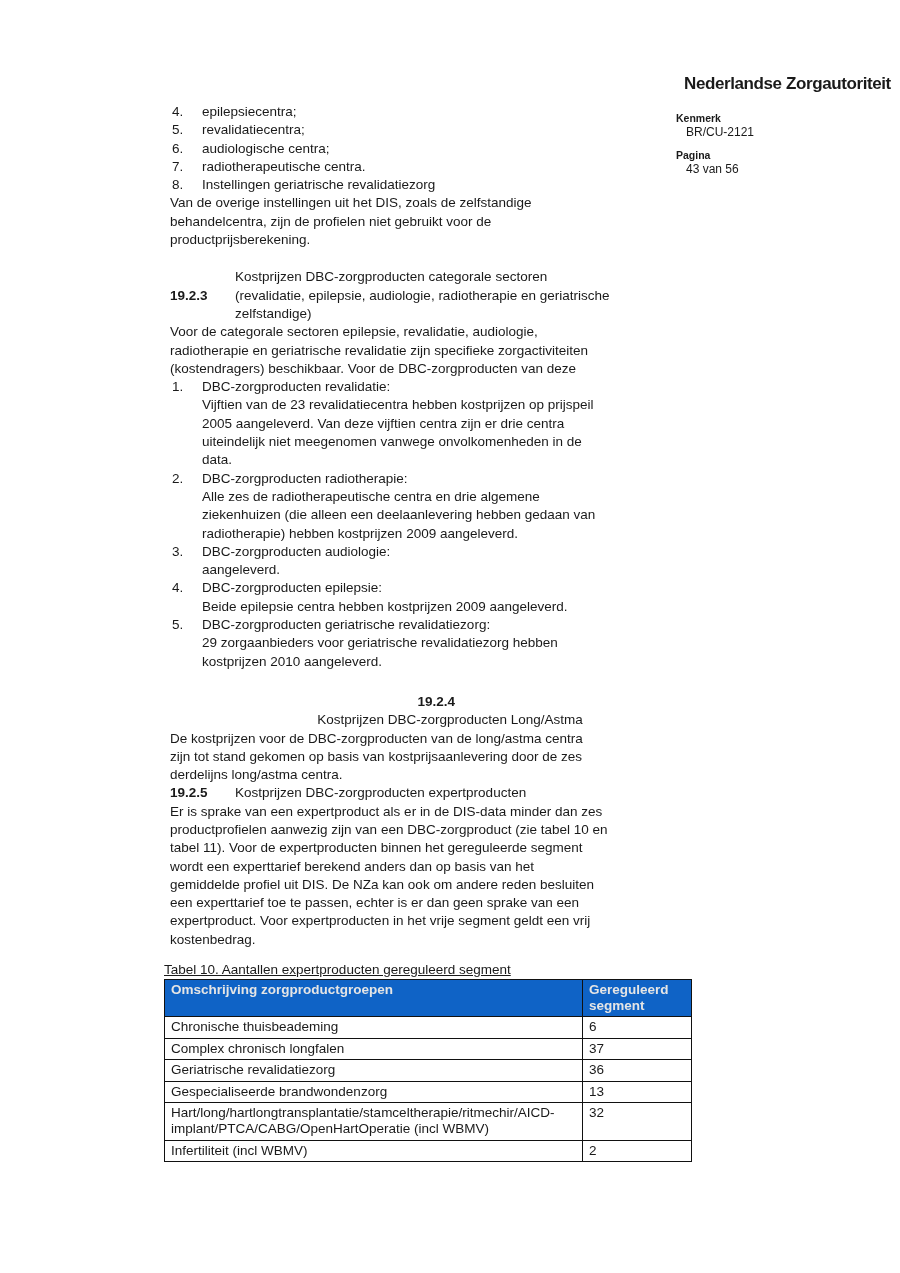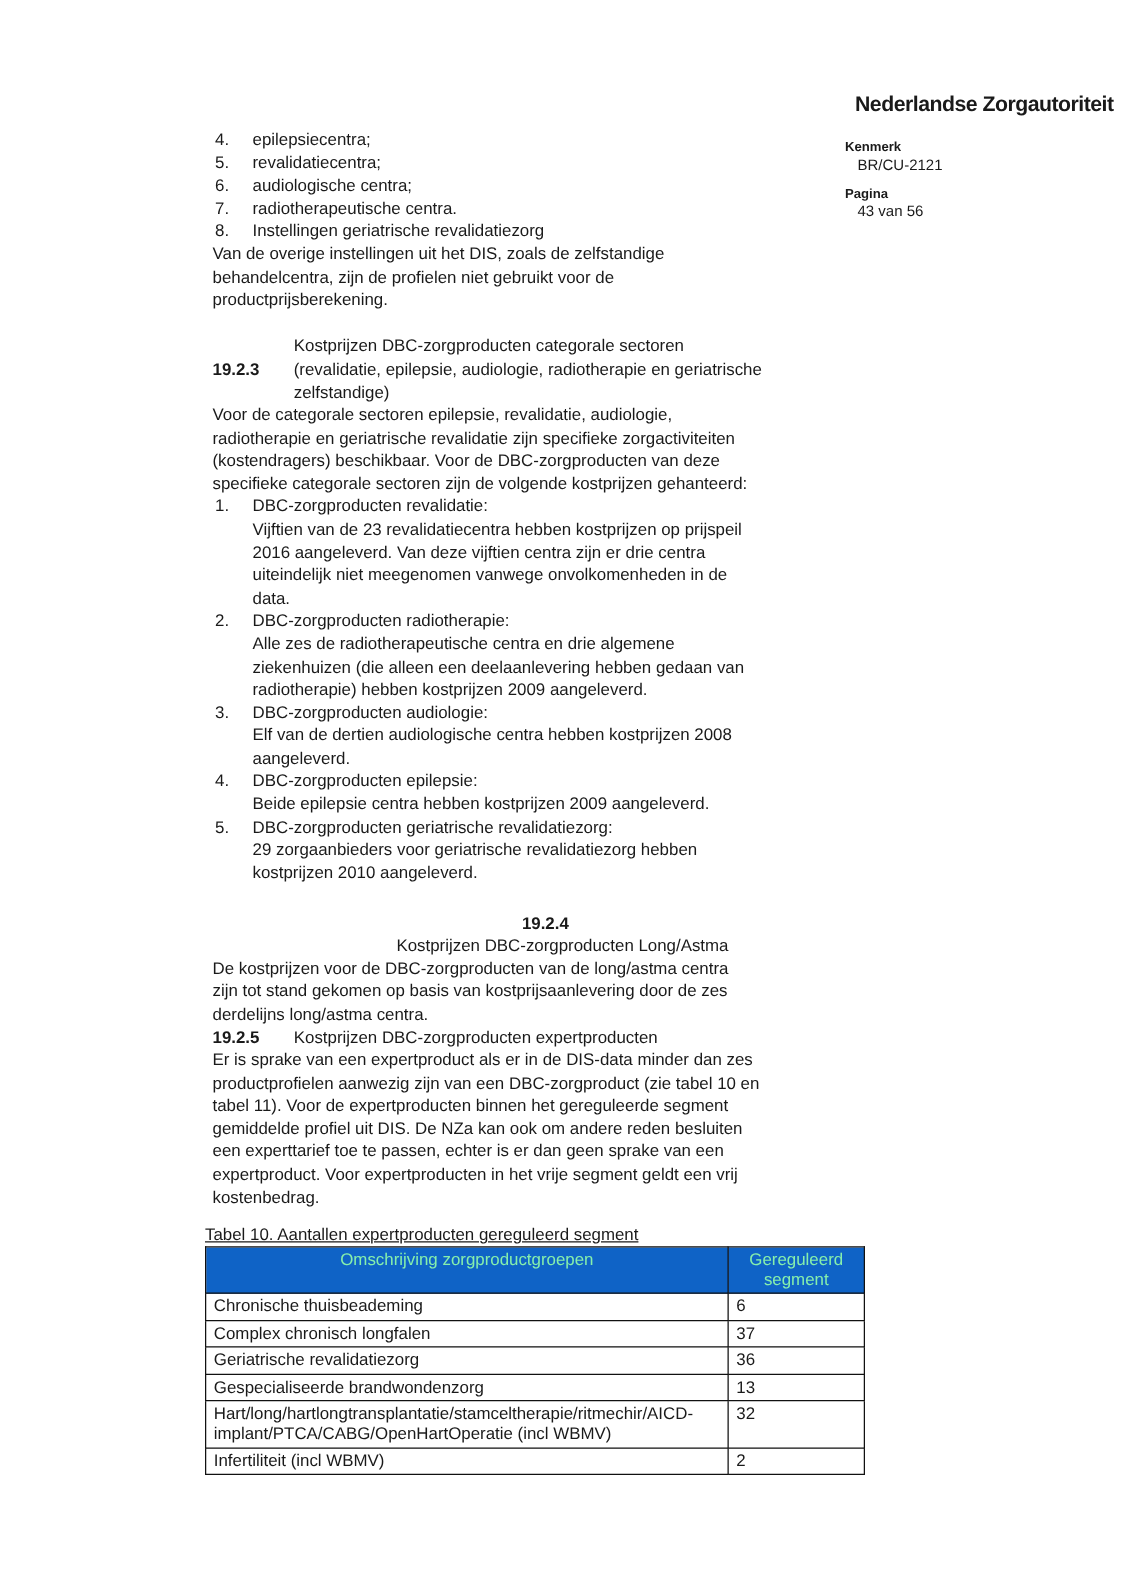--- a/index.html
+++ b/index.html
@@ -32,21 +32,21 @@
   .h5 { }
   .heading .hnum { flex:none; width:65px; font-weight:bold; font-size:13.5px; line-height:18.3px; }
 
   .tbl-caption {
     margin:13px 0 1px -6px; font-size:13.5px; line-height:16px;
     text-decoration:underline; white-space:pre;
   }
   table.tbl { margin-left:-6px; border-collapse:collapse; table-layout:fixed; width:521px; }
   table.tbl th, table.tbl td { border:1.5px solid #111; }
   table.tbl th {
-    background:var(--accent); color:#86efac; font-weight:normal; text-align:center;
+    background:var(--accent); color:#e5e5e5; font-weight:bold; text-align:left;
     vertical-align:top; padding:2px 6px 3px; font-size:13.5px; line-height:15.5px;
   }
   table.tbl td { vertical-align:top; padding:2px 6px 2.5px; font-size:13.5px; line-height:16px; }
   .c1 { width:405px; }
   .c2 { width:96px;margin-top:17px; }
 </style>
 </head>
 <body>
 
 <div class="page">
@@ -97,51 +97,49 @@
       <div class="line">Kostprijzen DBC-zorgproducten categorale sectoren</div>
           <div class="line">(revalidatie, epilepsie, audiologie, radiotherapie en geriatrische</div>
           <div class="line">zelfstandige)</div>
         </div>
     </div>
     <div class="para">
 
     <div class="line">Voor de categorale sectoren epilepsie, revalidatie, audiologie,</div>
         <div class="line">radiotherapie en geriatrische revalidatie zijn specifieke zorgactiviteiten</div>
         <div class="line">(kostendragers) beschikbaar. Voor de DBC-zorgproducten van deze</div>
-        <div class="line">specifieke categorale sectoren zijn de volgende kostprijzen gehanteerd:</div>
       </div>
     <div class="olist">
 
     <div class="olist-item">
           <span class="num">1.</span>
           <div class="itemlines">
 
           <div class="line">DBC-zorgproducten revalidatie:</div>
             <div class="line">Vijftien van de 23 revalidatiecentra hebben kostprijzen op prijspeil</div>
-            <div class="line">2016 aangeleverd. Van deze vijftien centra zijn er drie centra</div>
+            <div class="line">2005 aangeleverd. Van deze vijftien centra zijn er drie centra</div>
             <div class="line">uiteindelijk niet meegenomen vanwege onvolkomenheden in de</div>
             <div class="line">data.</div>
           </div>
         </div>
         <div class="olist-item">
           <span class="num">2.</span>
           <div class="itemlines">
 
           <div class="line">DBC-zorgproducten radiotherapie:</div>
             <div class="line">Alle zes de radiotherapeutische centra en drie algemene</div>
             <div class="line">ziekenhuizen (die alleen een deelaanlevering hebben gedaan van</div>
             <div class="line">radiotherapie) hebben kostprijzen 2009 aangeleverd.</div>
           </div>
         </div>
         <div class="olist-item">
           <span class="num">3.</span>
           <div class="itemlines">
 
           <div class="line">DBC-zorgproducten audiologie:</div>
-            <div class="line">Elf van de dertien audiologische centra hebben kostprijzen 2008</div>
             <div class="line">aangeleverd.</div>
           </div>
         </div>
         <div class="olist-item">
           <span class="num">4.</span>
           <div class="itemlines">
 
           <div class="line">DBC-zorgproducten epilepsie:</div>
             <div class="line">Beide epilepsie centra hebben kostprijzen 2009 aangeleverd.</div>
           </div>
@@ -176,20 +174,21 @@
       <div class="htitle">
 
       <div class="line">Kostprijzen DBC-zorgproducten expertproducten</div>
         </div>
     </div>
     <div class="para">
 
     <div class="line">Er is sprake van een expertproduct als er in de DIS-data minder dan zes</div>
         <div class="line">productprofielen aanwezig zijn van een DBC-zorgproduct (zie tabel 10 en</div>
         <div class="line">tabel 11). Voor de expertproducten binnen het gereguleerde segment</div>
+        <div class="line">wordt een experttarief berekend anders dan op basis van het</div>
         <div class="line">gemiddelde profiel uit DIS. De NZa kan ook om andere reden besluiten</div>
         <div class="line">een experttarief toe te passen, echter is er dan geen sprake van een</div>
         <div class="line">expertproduct. Voor expertproducten in het vrije segment geldt een vrij</div>
         <div class="line">kostenbedrag.</div>
       </div>
 
     <div class="tbl-caption">Tabel 10. Aantallen expertproducten gereguleerd segment</div>
     <table class="tbl">
       <thead>
         <tr>

